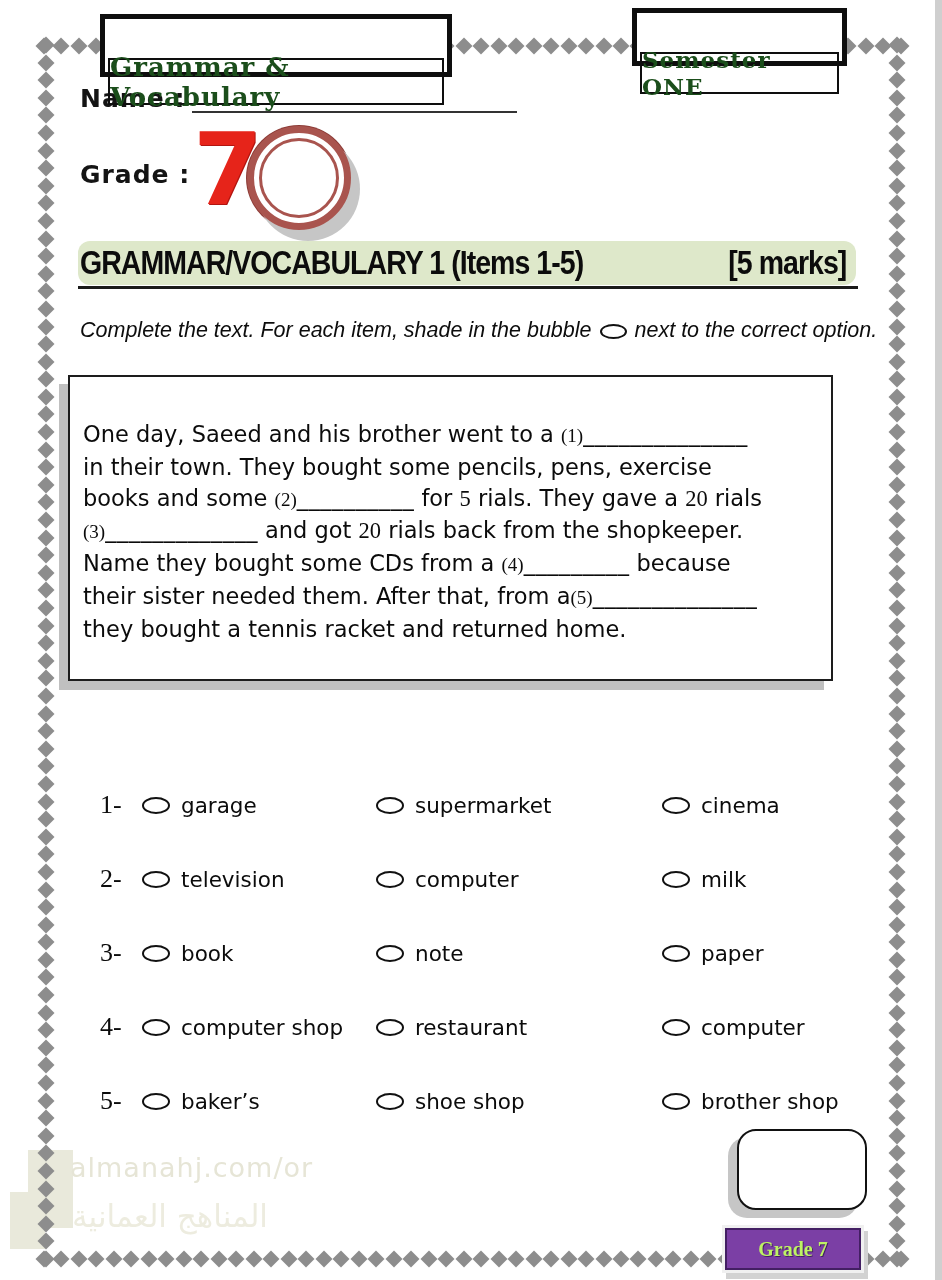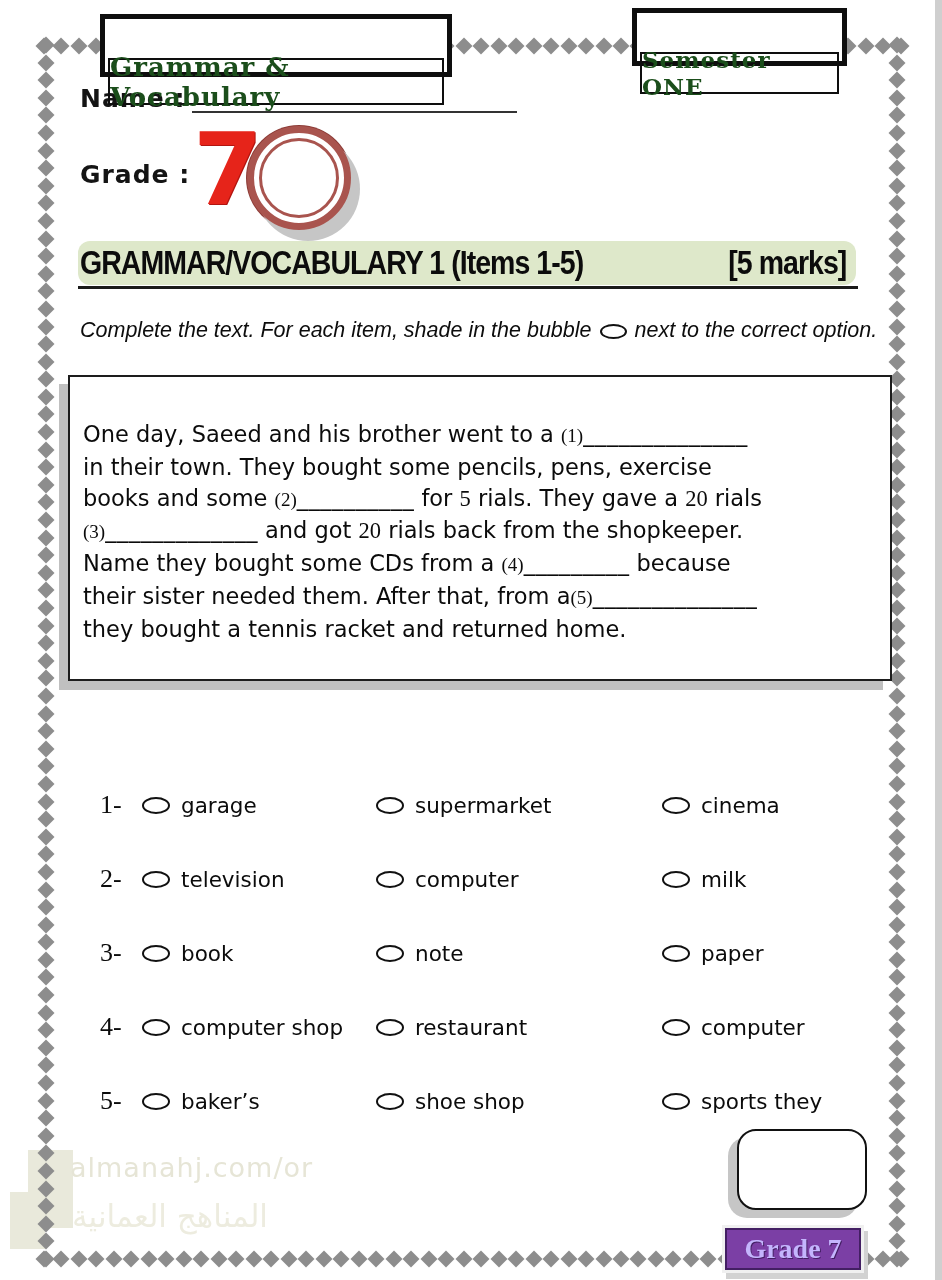--- a/index.html
+++ b/index.html
@@ -64,21 +64,21 @@
     font-family:"Liberation Sans", sans-serif; font-style:italic; font-size:21.5px; color:#0d0d0d;
     white-space:nowrap;
   }
   .bubble {
     display:inline-block; border:2.5px solid #111; border-radius:50%; background:#fff;
   }
   .bubble.small { width:27px; height:15px; vertical-align:-2px; margin:0 8px; }
 
   
   .passage-box {
-    position:absolute; left:68px; top:375px; width:824px; height:306px; z-index:2;
+    position:absolute; left:68px; top:375px; width:765px; height:306px; z-index:2;
     background:#fff; border:2.5px solid #1d1d1d;
     box-shadow:-9px 9px 0 0 #c0c0c0;
     padding:42px 12px 0 13px;
   }
   .pline {
     font-family:"DejaVu Sans", sans-serif; font-size:22.5px; line-height:30.8px;
     color:#0b0b0b; white-space:nowrap;
   }
   .pline .marker { font-family:"Liberation Serif", serif; font-size:19px; }
   .pline .num    { font-family:"Liberation Serif", serif; font-size:22.5px; }
@@ -111,21 +111,21 @@
   }
   .grade-badge-outer {
     position:absolute; left:722px; top:1225px; width:142px; height:48px; z-index:2;
     background:#f0f0f0; padding:3px; box-shadow:4px 6px 0 0 #d2d2d2;
   }
   .grade-badge {
     width:100%; height:100%; background:#7b3fa5; border:2px solid #431f63;
     display:flex; align-items:center; justify-content:center;
   }
   .grade-badge span {
-    font-family:"Liberation Serif", serif; font-weight:bold; font-size:28px; color:#c4b5fd;
+    font-family:"Liberation Serif", serif; font-weight:bold; font-size:20px; color:#bef264;
     text-shadow:1px 1px 0 #431f63;
     text-align:center;
   }
 
   .right-edge { position:absolute; right:0; top:0; width:7px; height:1280px; background:#cfcfcf; z-index:3; }
 </style>
 </head>
 <body>
 
 <div class="page">
@@ -493,21 +493,21 @@
     <span class="opt">
       <span class="bubble opt-bubble"></span>
       <span class="opt-label">baker’s</span>
     </span>
     <span class="opt">
       <span class="bubble opt-bubble"></span>
       <span class="opt-label">shoe shop</span>
     </span>
     <span class="opt">
       <span class="bubble opt-bubble"></span>
-      <span class="opt-label">sports they</span>
+      <span class="opt-label">brother shop</span>
     </span>
   </div>
 </div>
 
   <div class="answer-box"></div>
   <div class="grade-badge-outer">
     <div class="grade-badge" style="background: rgb(123, 63, 165);">
       <span>Grade 7</span>
     </div>
   </div>

